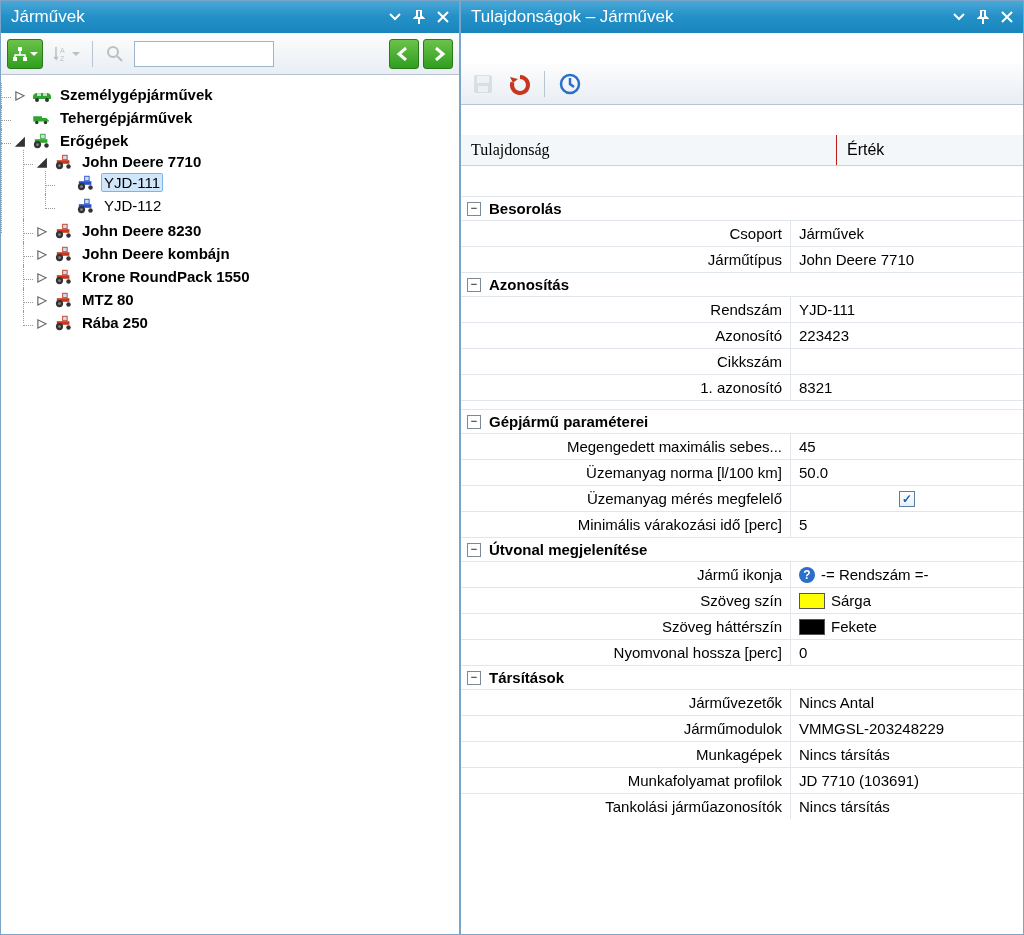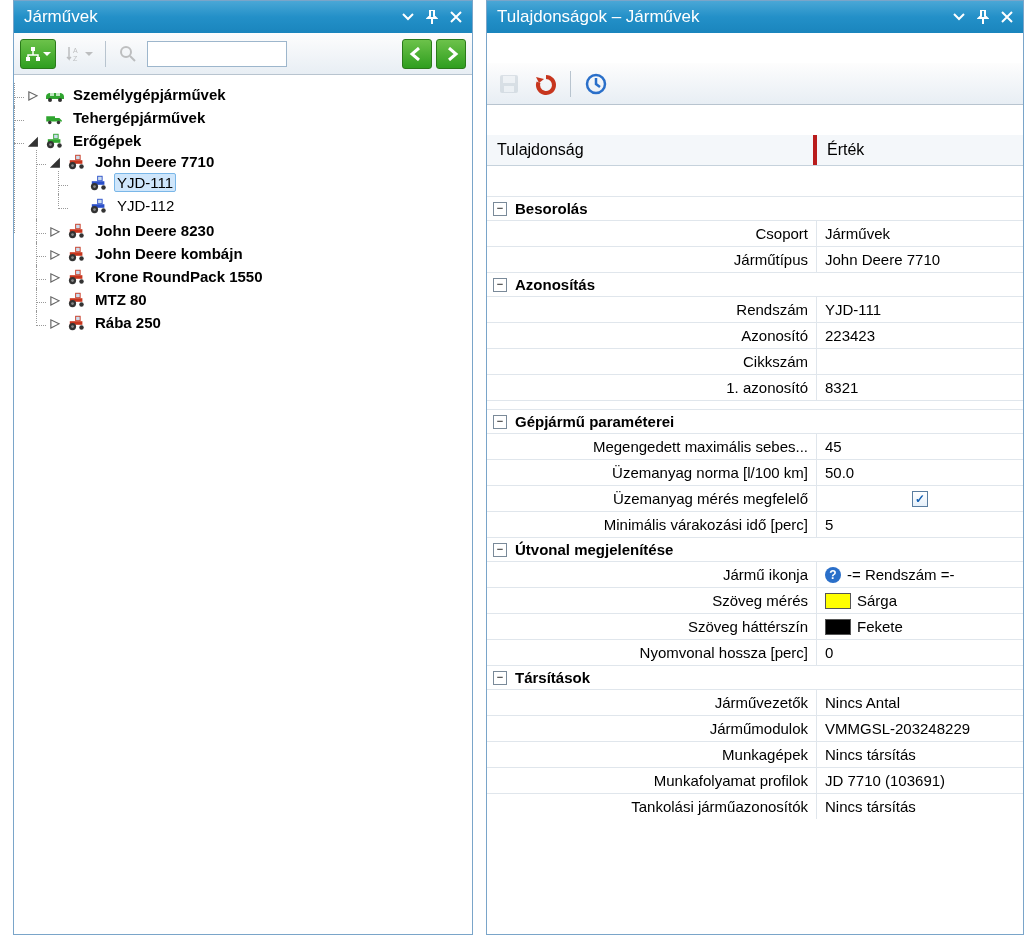--- a/index.html
+++ b/index.html
@@ -11,21 +11,20 @@
     width: 1024px;
     height: 935px;
     display: flex;
     overflow: hidden;
     color: #000;
   }
   .panel {
     display: flex;
     flex-direction: column;
     border: 1px solid #7aa5c9;
-    margin-left: 13px;
   }
   .panel-left { width: 460px; }
   .panel-right { flex: 1; gap: 30px; }
   .titlebar {
     background: linear-gradient(#4aa7d6, #2390c8 50%, #1a85bd);
     color: #fff;
     font-weight: 500;
     display: flex;
     align-items: center;
     padding: 4px 6px 4px 10px;
@@ -92,21 +91,21 @@
     background: linear-gradient(#fdfdfd, #e8eef4);
     border-bottom:1px solid #b8c4cf;
     height:42px; display:flex; align-items:center; padding:0 8px; gap:8px;
   }
   .icon-btn { width:28px;height:28px; display:flex;align-items:center;justify-content:center;cursor:pointer; border-radius:3px;}
   .icon-btn.disabled { opacity:.5; cursor:default; }
 
   
   .propgrid-header { display:flex; background:#f4f7fa; border-bottom:1px solid #c6d2dc; }
   .propgrid-header .col { padding:6px 10px; font-size:16px; }
-  .col-prop { width:330px; border-right:4px solid #b91c1c; }
+  .col-prop { width:376px; border-right:1px solid #b91c1c;font-family:Liberation Serif, serif; }
   .col-val { flex:1; }
   .propgrid { flex:1; overflow:auto; background:#fff; }
   .pg-cat { display:flex; align-items:center; padding:3px 6px; font-weight:700; background:#fff;}
   .pg-cat .collapse { width:14px;height:14px;border:1px solid #7a8a99;background:#fff;display:inline-flex;align-items:center;justify-content:center;color:#555;font-size:11px;line-height:1;margin-right:8px;cursor:pointer;}
   .pg-row { display:flex; border-top:1px solid #e0e6ec;text-align:right; }
   .pg-row .pg-label { width:330px; padding:4px 8px 4px 32px; border-right:1px solid #e0e6ec; }
   .pg-row .pg-value { flex:1; padding:4px 8px; display:flex; align-items:center; gap:6px;}
   .pg-cat-wrap { border-top:1px solid #e0e6ec; }
   .swatch { width:26px; height:16px; border:1px solid #555; display:inline-block; }
   .swatch.yellow { background:#ffff00; }
@@ -425,21 +424,21 @@
           <span>Útvonal megjelenítése</span>
         </div>
         <div class="pg-row">
           <div class="pg-label">Jármű ikonja</div>
           <div class="pg-value">
             <span class="help-q">?</span>
             <span>-= Rendszám =-</span>
           </div>
         </div>
         <div class="pg-row">
-          <div class="pg-label">Szöveg mérés</div>
+          <div class="pg-label">Szöveg szín</div>
           <div class="pg-value">
             <span class="swatch yellow"></span>
             <span>Sárga</span>
           </div>
         </div>
         <div class="pg-row">
           <div class="pg-label">Szöveg háttérszín</div>
           <div class="pg-value">
             <span class="swatch black"></span>
             <span>Fekete</span>

